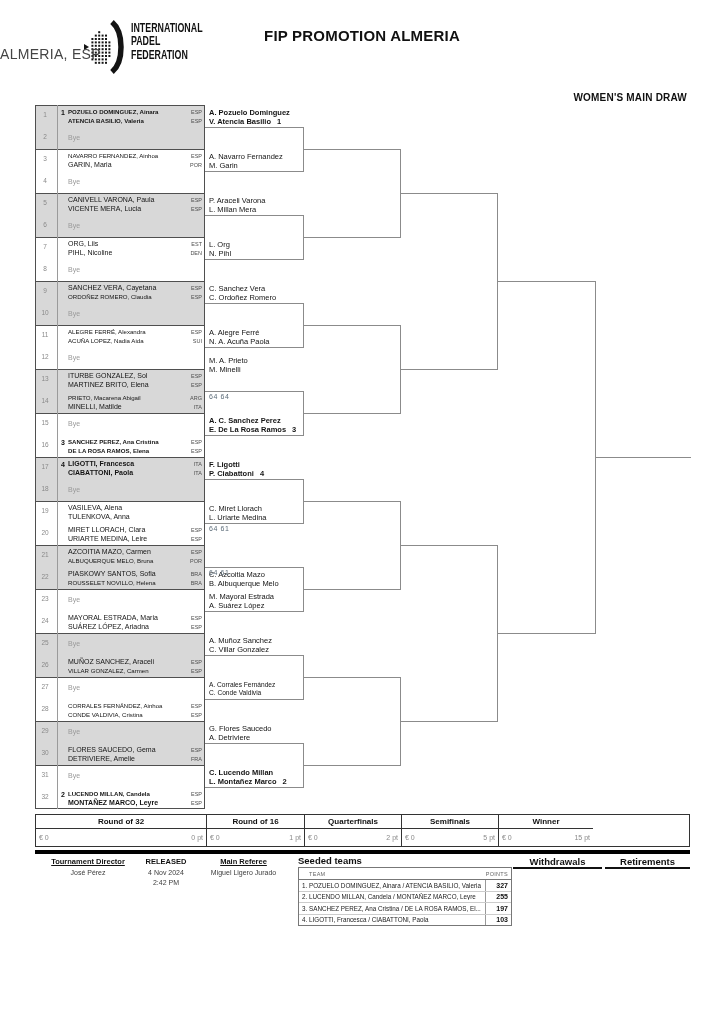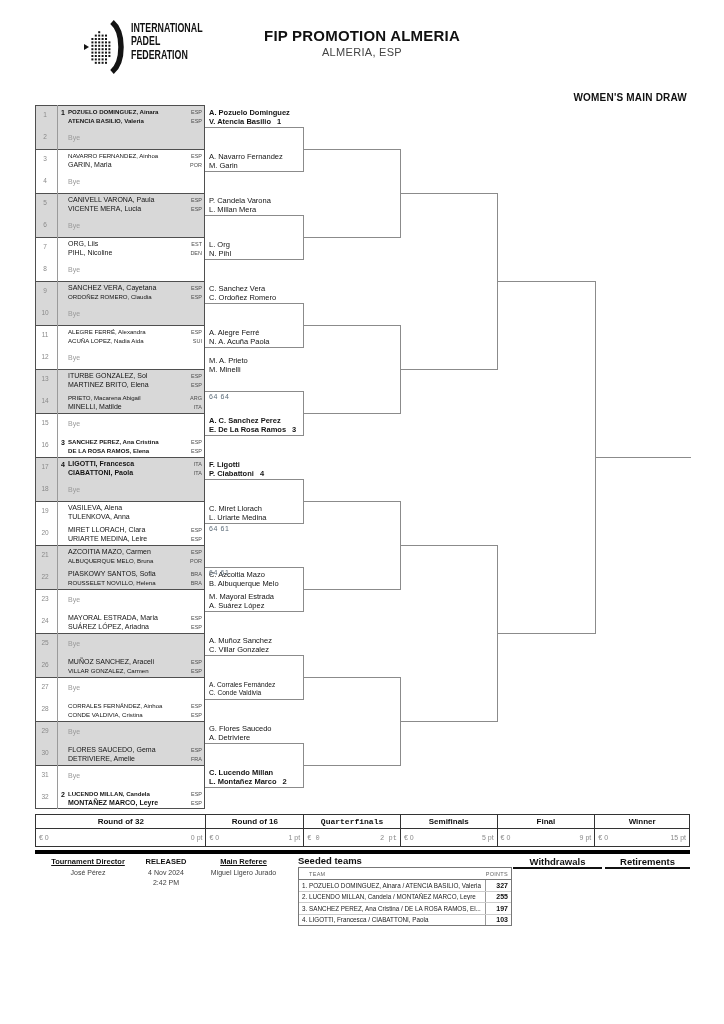--- a/index.html
+++ b/index.html
@@ -2,21 +2,21 @@
 <html><head>
 <meta charset="utf-8">
 <style>
   html,body{margin:0;padding:0;background:#fff;}
   .page{position:relative;width:724px;height:1024px;background:#fff;overflow:hidden;
         font-family:"Liberation Sans",sans-serif;color:#111;}
   
   .org-text{position:absolute;left:131px;top:21px;font-weight:bold;font-size:13px;line-height:13.4px;
             transform:scaleX(0.68);transform-origin:left top;white-space:nowrap;letter-spacing:0px;}
   .t-title{position:absolute;left:0;right:0;top:27px;text-align:center;font-weight:bold;font-size:15px;letter-spacing:.2px;}
-  .t-loc{position:absolute;left:0;right:0;top:46px;text-align:center;font-size:11px;color:#444;letter-spacing:.3px;}
+  .t-loc{position:absolute;left:0;right:0;top:46px;text-align:left;font-size:14px;color:#444;letter-spacing:.3px;}
   .t-date{position:absolute;left:0;right:0;top:58px;text-align:center;font-size:8.5px;color:#444;}
   .draw-title{position:absolute;right:37px;top:92px;font-size:10px;font-weight:bold;letter-spacing:.2px;}
   
   #bracket-layer{position:absolute;inset:0;}
   .blk{position:absolute;left:35px;width:170px;height:44px;box-sizing:border-box;}
   .blk.shade{background:#d8d8d8;}
   .ltable-border{position:absolute;left:35px;top:105px;width:170px;height:704px;
                  border:1px solid #4f4f4f;box-sizing:border-box;pointer-events:none;}
   .blk-sep{position:absolute;left:35px;width:170px;height:0;border-top:1px solid #4f4f4f;}
   .erow{position:absolute;left:35px;width:170px;height:22px;}
@@ -352,21 +352,21 @@
       </div>
       <div class="r16 bold" style="top: 109px;">
         <div>A. Pozuelo Dominguez</div>
         <div>V. Atencia Basilio<span class="sd">1</span></div>
       </div>
       <div class="r16" style="top: 153px;">
         <div>A. Navarro Fernandez</div>
         <div>M. Garin</div>
       </div>
       <div class="r16" style="top: 197px;">
-        <div>P. Candela Varona</div>
+        <div>P. Araceli Varona</div>
         <div>L. Millan Mera</div>
       </div>
       <div class="r16" style="top: 241px;">
         <div>L. Org</div>
         <div>N. Pihl</div>
       </div>
       <div class="r16" style="top: 285px;">
         <div>C. Sanchez Vera</div>
         <div>C. Ordoñez Romero</div>
       </div>
@@ -473,39 +473,32 @@
           <span>0 pt</span>
         </div>
       </div>
       <div class="rcol" style="width: 98px;">
         <div class="rhead">Round of 16</div>
         <div class="rvals">
           <span>€ 0</span>
           <span>1 pt</span>
         </div>
       </div>
-      <div class="rcol" style="width: 97px; font-family: Liberation Mono, monospace;">
+      <div class="rcol" style="width: 97px;">
         <div class="rhead">Quarterfinals</div>
         <div class="rvals">
           <span>€ 0</span>
           <span>2 pt</span>
         </div>
       </div>
       <div class="rcol" style="width: 97px;">
         <div class="rhead">Semifinals</div>
         <div class="rvals">
           <span>€ 0</span>
           <span>5 pt</span>
-        </div>
-      </div>
-      <div class="rcol" style="width: 98px;">
-        <div class="rhead">Final</div>
-        <div class="rvals">
-          <span>€ 0</span>
-          <span>9 pt</span>
         </div>
       </div>
       <div class="rcol" style="width: 95px;">
         <div class="rhead">Winner</div>
         <div class="rvals">
           <span>€ 0</span>
           <span>15 pt</span>
         </div>
       </div>
     </div>

